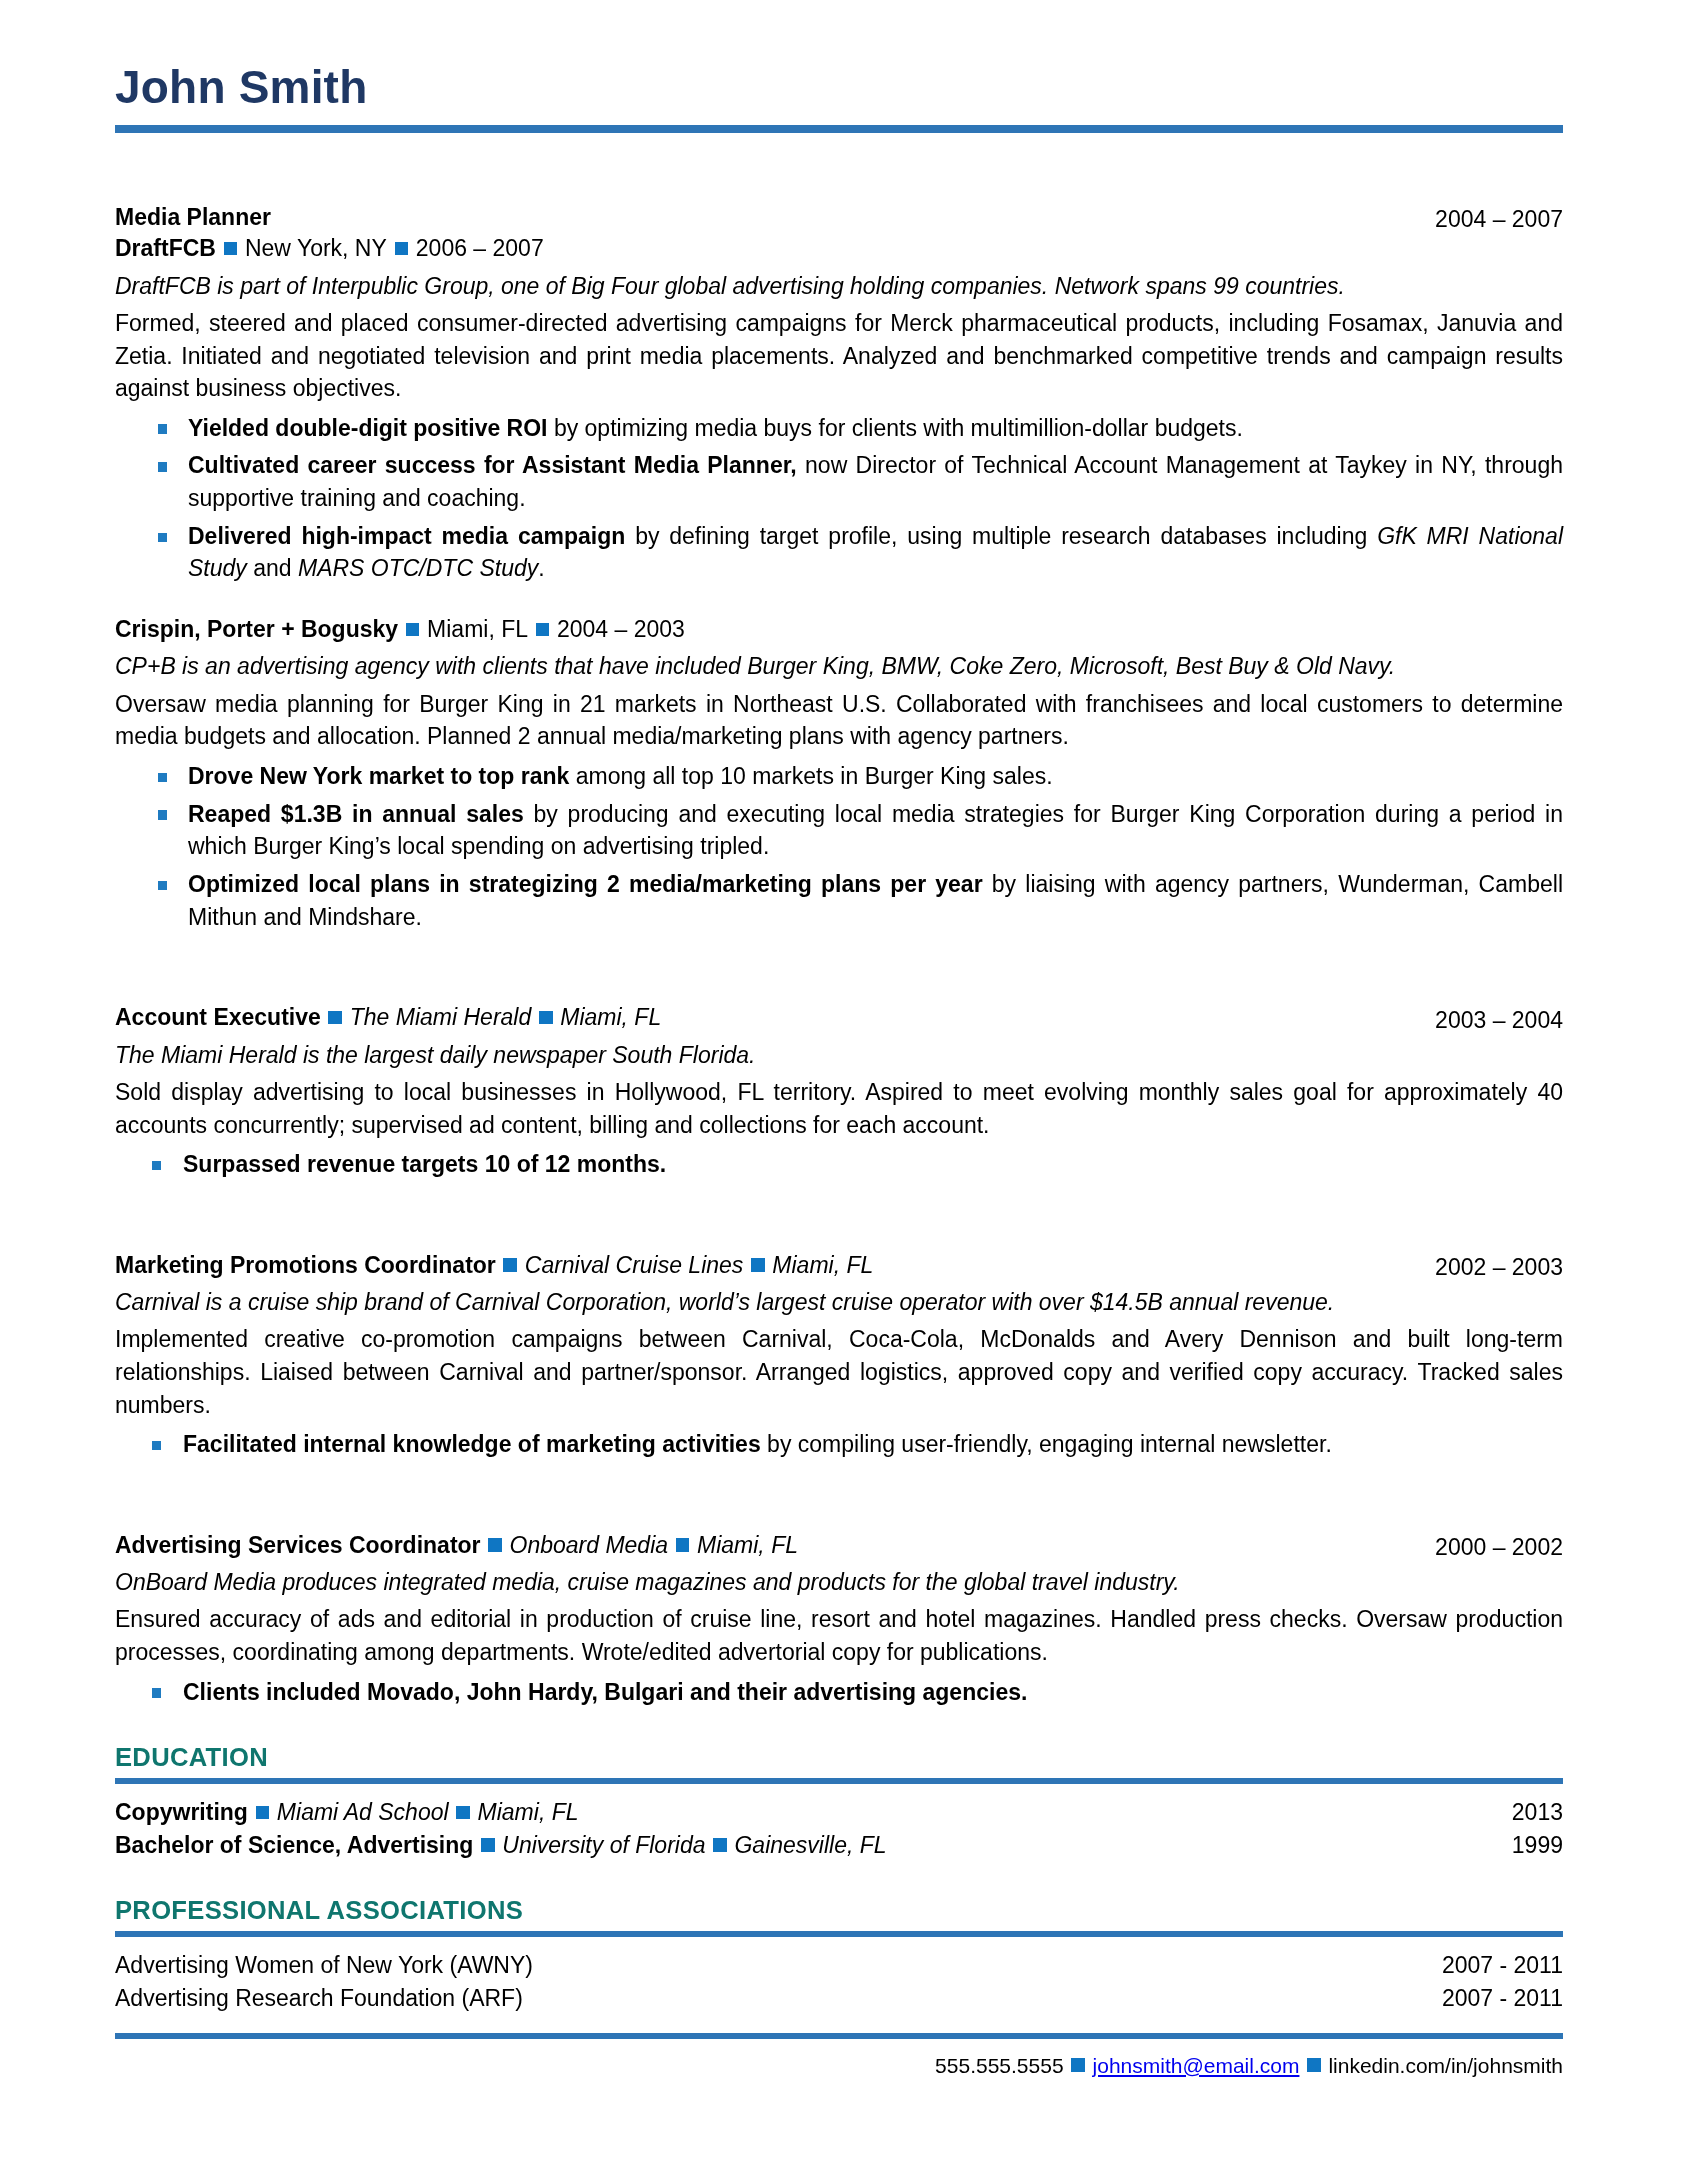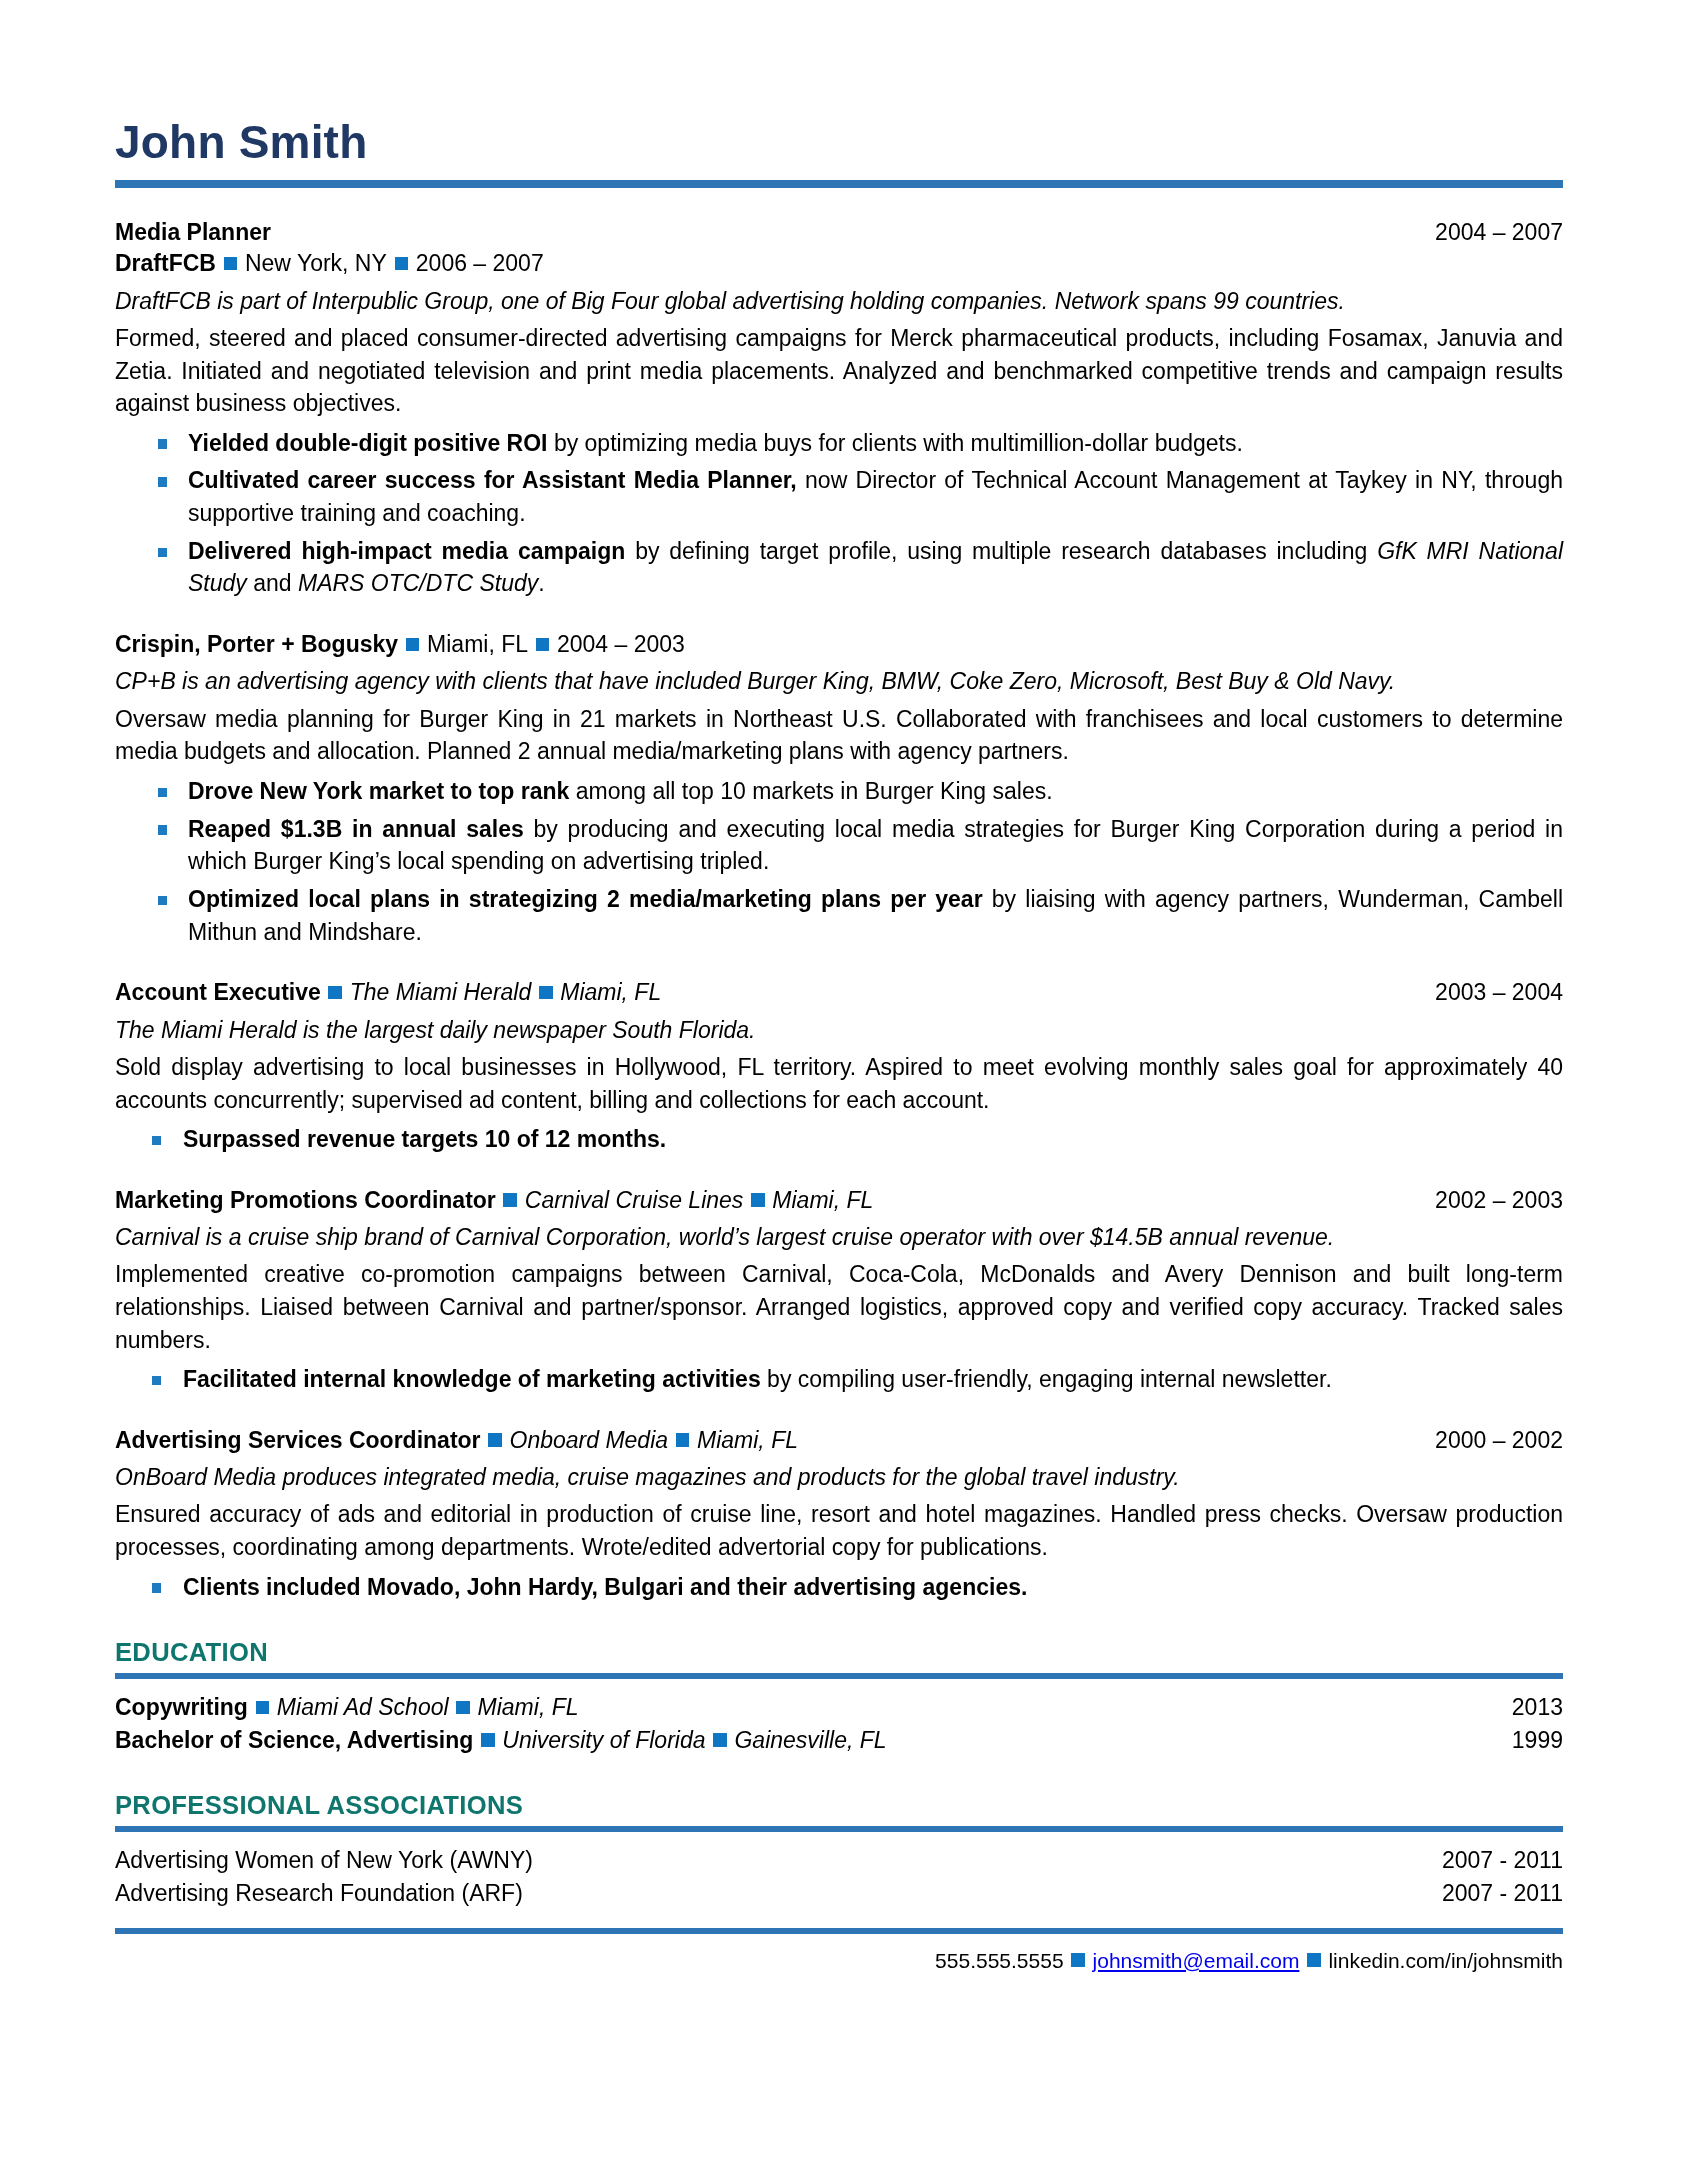--- a/index.html
+++ b/index.html
@@ -23,21 +23,21 @@
     background: #ffffff;
   }
 
   
   .name {
     font-size: 46px;
     font-weight: bold;
     color: #1F3864;
     letter-spacing: 0.2px;
     line-height: 1.0;
-    padding-top: 119px;
+    padding-top: 64px;
     margin: 0;
   }
   .rule-thick {
     height: 7.7px;
     background: #2E75B6;
     margin-top: 15.3px;
     margin-bottom: 0;
   }
   .rule-med {
     height: 6px;
@@ -46,23 +46,24 @@
   .rule-thin {
     height: 5.1px;
     background: #2E75B6;
   }
 
   
   .job { margin-top: 0; }
 
   .row {
     display: flex;
-    align-items: center;
+    align-items: flex-end;
     justify-content: space-between;
     width: 100%;
+    margin-top: 40px;
   }
   .row .left { flex: 1 1 auto; }
   .row .right {
     flex: 0 0 auto;
     font-size: 23px;
     white-space: nowrap;
     padding-left: 20.4px;
   }
 
   .jobtitle {

